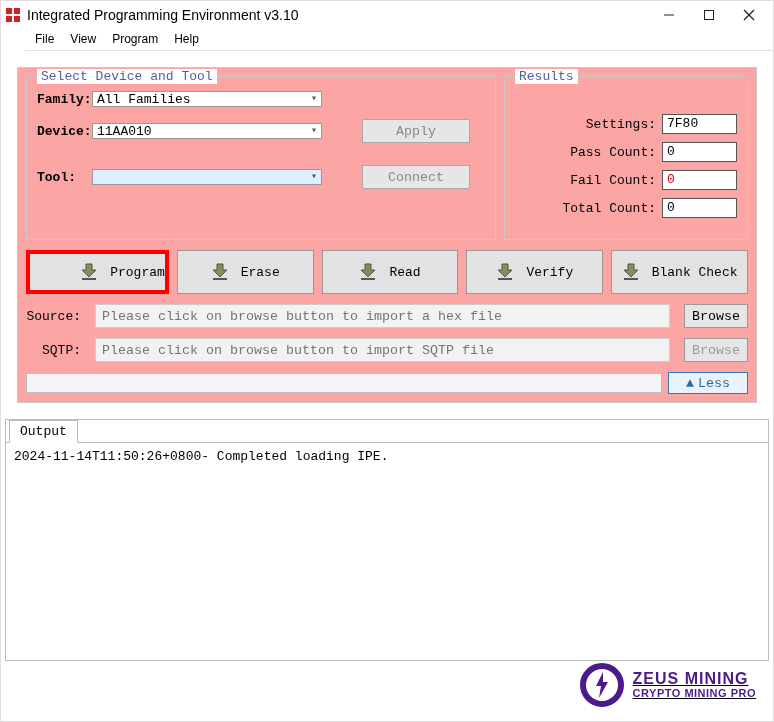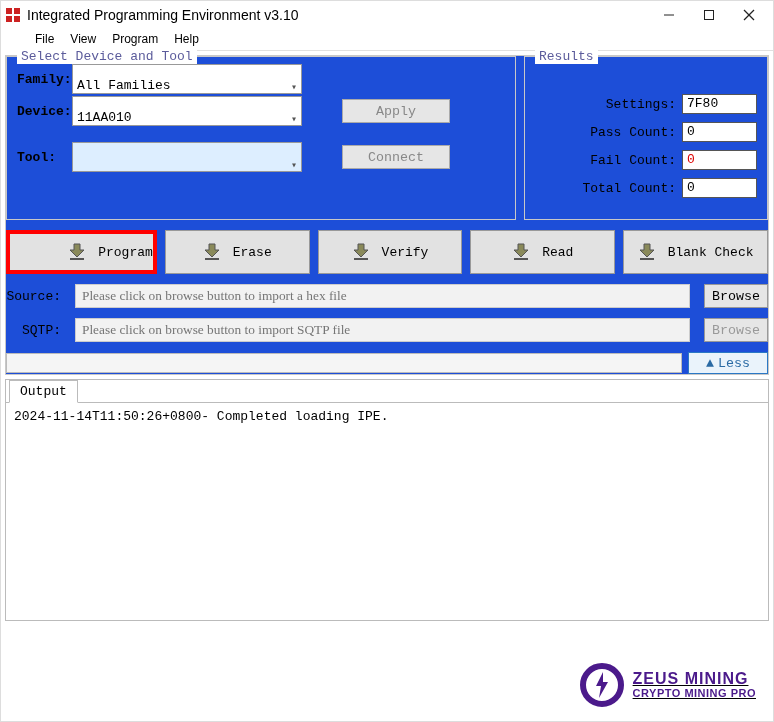--- a/index.html
+++ b/index.html
@@ -45,22 +45,23 @@
   font-family: "Segoe UI", sans-serif;
   font-size: 12px;
   border-bottom: 1px solid #e0e0e0;
   margin-left: 24px;
 }
 .menubar .menu-item {
   padding: 3px 8px;
 }
 .main-panel {
   border: 1px solid #c8c8c8;
-  margin: 4px;
-  background: #1d4ed8;
+  margin: 16px;
+  padding: 8px;
+  background: #fca5a5;
 }
 .top-row {
   display: flex;
   gap: 8px;
 }
 .fieldset {
   border: 1px solid #c8c8c8;
   padding: 10px 10px 14px 10px;
   position: relative;
 }
@@ -80,25 +81,25 @@
   margin-bottom: 8px;
   height: 24px;
 }
 .form-row label {
   width: 55px;
   text-align: left;
   font-weight: bold;
 }
 .form-row .dropdown {
   flex: 1;
-  height: 30px;
+  height: 16px;
   border: 1px solid #999;
   background: #fff;
   display: flex;
-  align-items: flex-end;
+  align-items: flex-start;
   padding: 0 4px;
   position: relative;
   max-width: 230px;
 }
 .form-row .dropdown.highlighted { background: #def; }
 .form-row .dropdown::after {
   content: "▾";
   position: absolute;
   right: 4px;
   font-size: 10px;
@@ -165,21 +166,21 @@
   gap: 14px;
 }
 .file-row label { width: 55px; text-align: right; }
 .file-row .file-input {
   flex: 1;
   height: 24px;
   border: 1px solid #ccc;
   background: #f2f2f2;
   color: #888;
   padding: 2px 6px;
-  font-family: Liberation Serif, serif;
+  font-family: Liberation Mono, monospace;
 }
 .file-row .browse-btn {
   width: 64px; height: 24px;
   border: 1px solid #999;
   background: #e6e6e6;
   font-family: inherit;
 }
 .file-row .browse-btn.disabled { color: #999; }
 .footer-row {
   display: flex;
@@ -355,30 +356,30 @@
       </span>
       <span>Erase</span>
     </button>
     <button class="action-btn">
       <span class="arrow-icon">
         <svg width="22" height="20" viewBox="0 0 22 20">
             <path d="M6 2 L12 2 L12 8 L16 8 L9 15 L2 8 L6 8 Z" fill="#8a8a5a" stroke="#555"></path>
             <rect x="2" y="16" width="14" height="2" fill="#555"></rect>
           </svg>
       </span>
-      <span>Verify</span>
+      <span>Read</span>
     </button>
     <button class="action-btn">
       <span class="arrow-icon">
         <svg width="22" height="20" viewBox="0 0 22 20">
             <path d="M6 2 L12 2 L12 8 L16 8 L9 15 L2 8 L6 8 Z" fill="#8a8a5a" stroke="#555"></path>
             <rect x="2" y="16" width="14" height="2" fill="#555"></rect>
           </svg>
       </span>
-      <span>Read</span>
+      <span>Verify</span>
     </button>
     <button class="action-btn">
       <span class="arrow-icon">
         <svg width="22" height="20" viewBox="0 0 22 20">
             <path d="M6 2 L12 2 L12 8 L16 8 L9 15 L2 8 L6 8 Z" fill="#8a8a5a" stroke="#555"></path>
             <rect x="2" y="16" width="14" height="2" fill="#555"></rect>
           </svg>
       </span>
       <span>Blank Check</span>
     </button>

